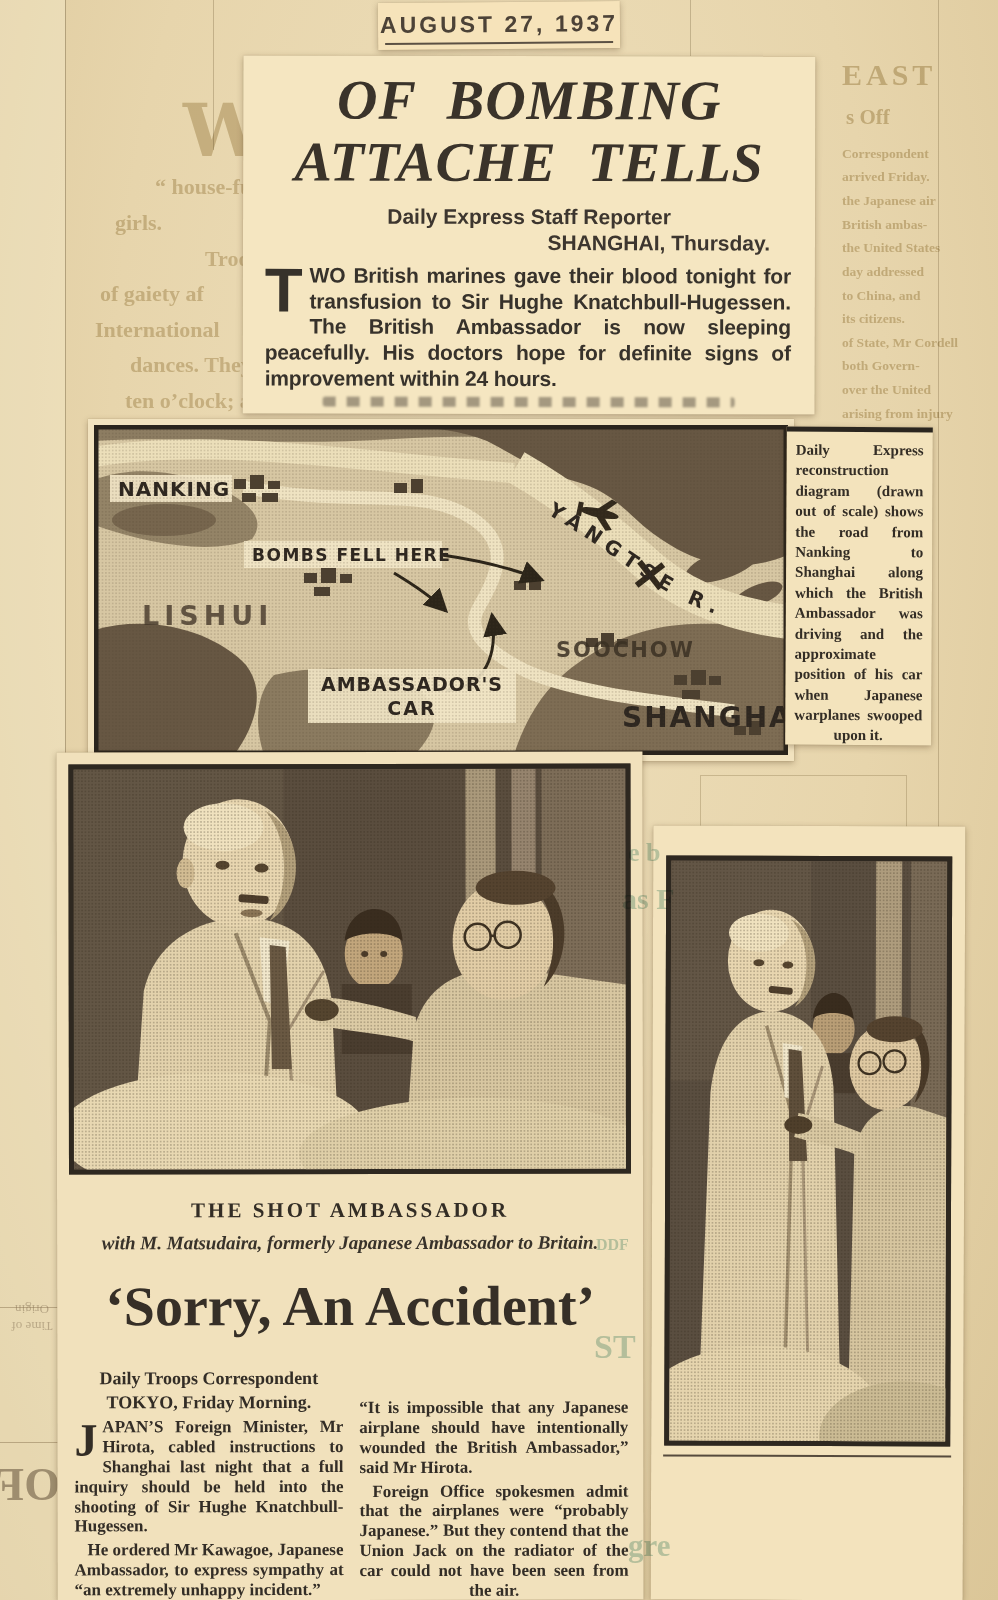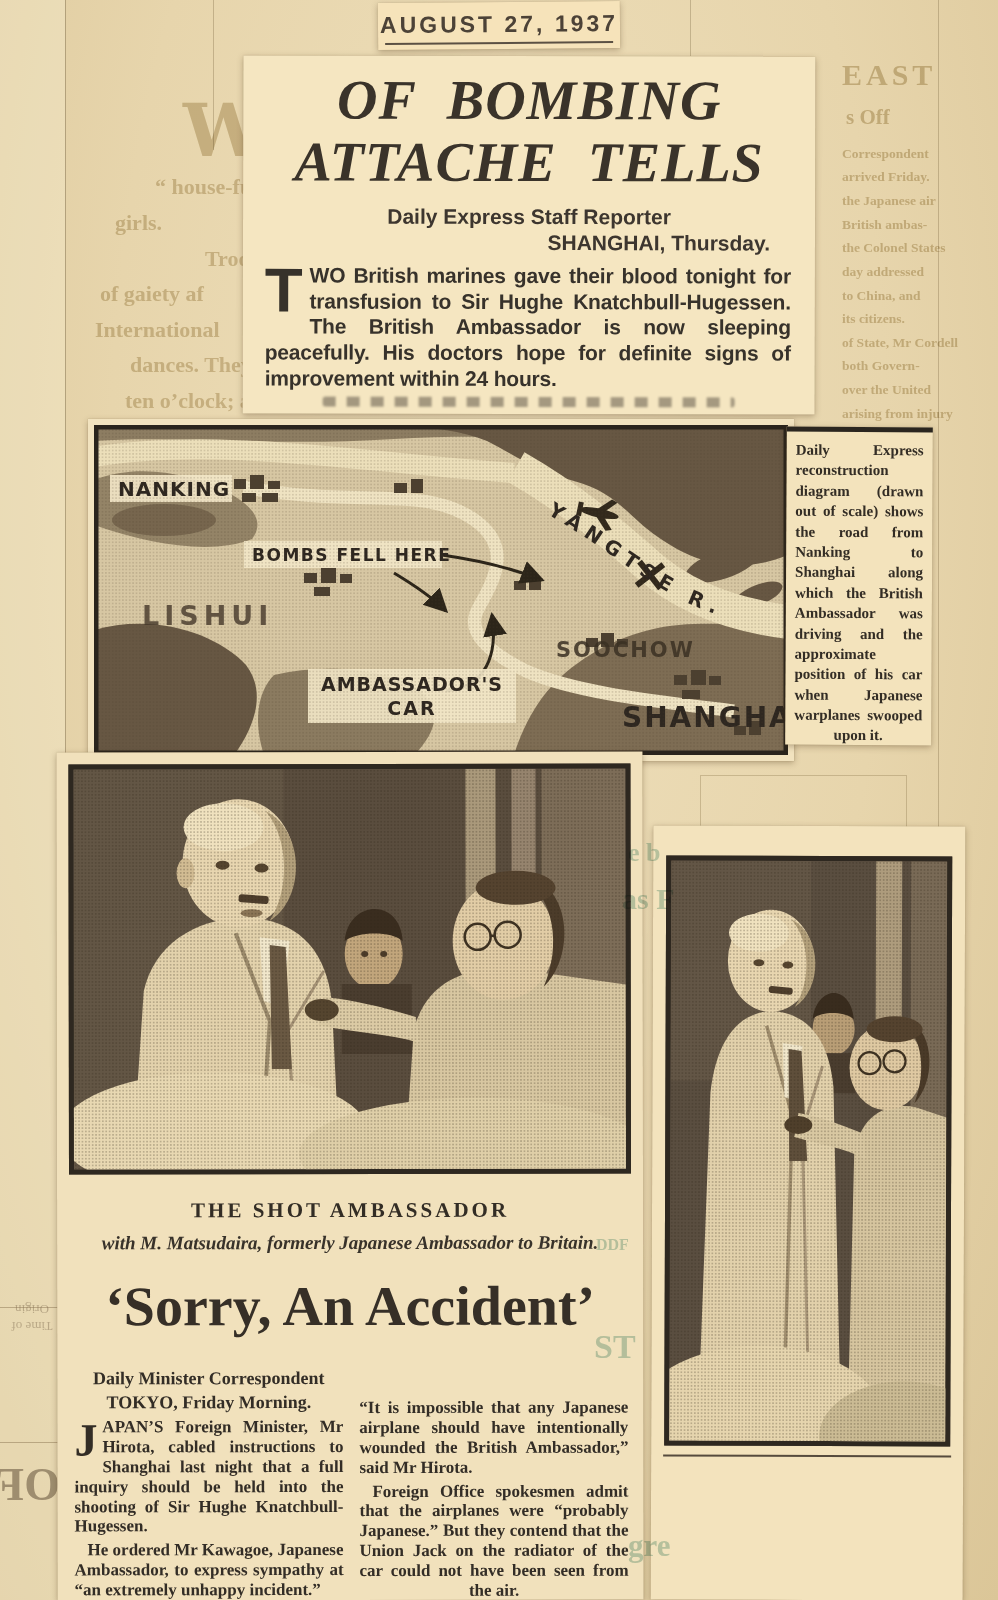--- a/index.html
+++ b/index.html
@@ -113,21 +113,21 @@
     <div style="padding-left:32px;">an evening’s ente</div>
   </div>
 
   <div class="abs ghost ghost-right">
     <div class="gh">EAST</div>
     <div class="gs">s Off</div>
     <div>Correspondent</div>
     <div>arrived Friday.</div>
     <div>the Japanese air</div>
     <div>British ambas-</div>
-    <div>the Colonel States</div>
+    <div>the United States</div>
     <div>day  addressed</div>
     <div>to  China,  and</div>
     <div>its citizens.</div>
     <div>of State, Mr Cordell</div>
     <div>both  Govern-</div>
     <div>over the United</div>
     <div>arising from injury</div>
     <div>and property</div>
     <div>China.</div>
   </div>
@@ -321,21 +321,21 @@
       </g>
       <ellipse cx="140" cy="365" rx="155" ry="62" fill="#e8d8b2"></ellipse>
       <ellipse cx="400" cy="385" rx="175" ry="56" fill="#dfcfa8"></ellipse>
       <rect width="552" height="400" fill="url(#htP)" opacity=".3"></rect>
     </svg>
     <div class="cap-title">THE SHOT AMBASSADOR</div>
     <div class="cap-sub">with M. Matsudaira, formerly Japanese Ambassador to Britain.</div>
     <div class="accident-head">‘Sorry, An Accident’</div>
     <div class="cols">
       <div class="col">
-        <div class="cbyline">Daily Minister Correspondent</div>
+        <div class="cbyline">Daily Troops Correspondent</div>
         <div class="cdateline">TOKYO, Friday Morning.</div>
         <p><span class="dcJ">J</span><span>APAN’S Foreign Minister, Mr Hirota, cabled instructions to Shanghai last night that a full inquiry should be held into the shooting of Sir Hughe Knatchbull-Hugessen.</span></p>
         <p class="indent">He ordered Mr Kawagoe, Japanese Ambassador, to express sympathy at “an extremely unhappy incident.”</p>
       </div>
       <div class="col col2pad">
         <p>“It is impossible that any Japanese airplane should have intentionally wounded the British Ambassador,” said Mr Hirota.</p>
         <p class="indent center-last">Foreign Office spokesmen admit that the airplanes were “probably Japanese.”  But they contend that the Union Jack on the radiator of the car could not have been seen from the air.</p>
       </div>
     </div>
   </div>

